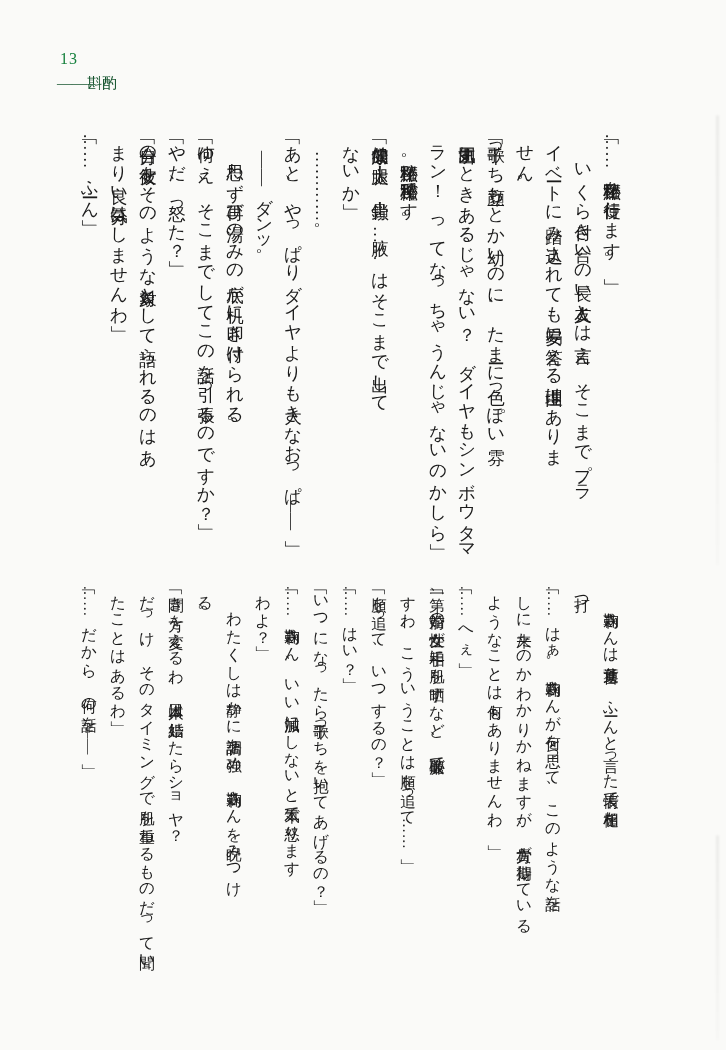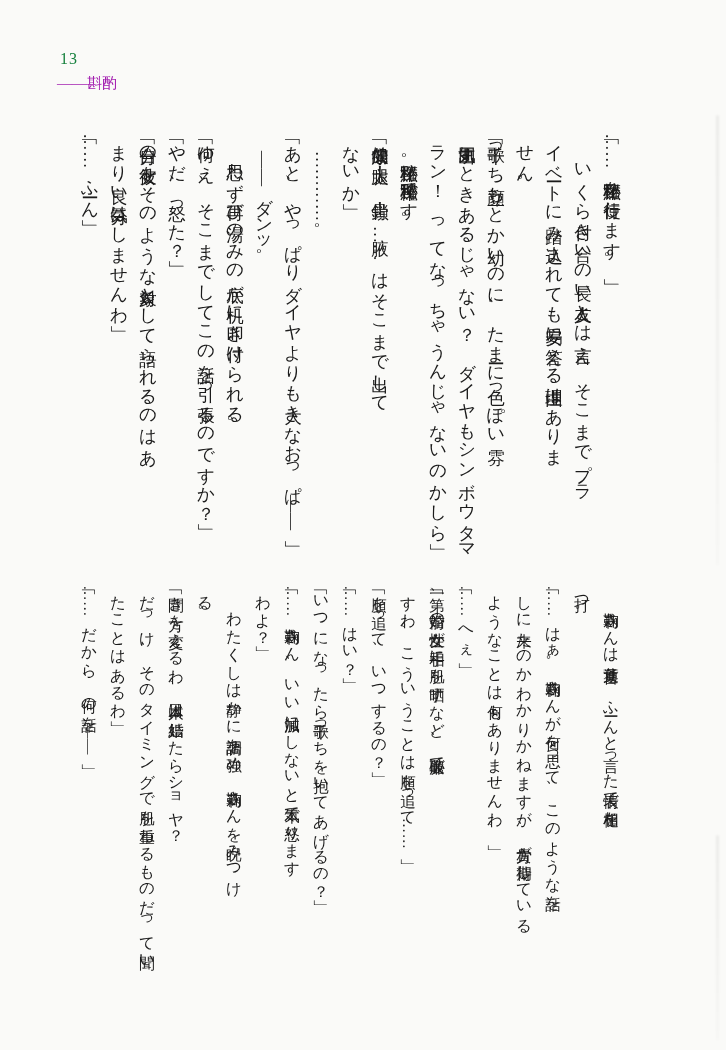--- a/index.html
+++ b/index.html
@@ -26,21 +26,21 @@
     top: 50px;
     font-size: 16px;
     letter-spacing: 1px;
     color: #15803d;
   }
   .chapter-header {
     position: absolute;
     left: 57px;
     top: 74px;
     font-size: 15px;
-    color: #a21caf;
+    color: #14532d;
     white-space: pre;
   }
   .vblock {
     position: absolute;
     right: 100px;
     writing-mode: vertical-rl;
     text-orientation: mixed;
     white-space: pre;
     color: #1b1b1b;
   }

